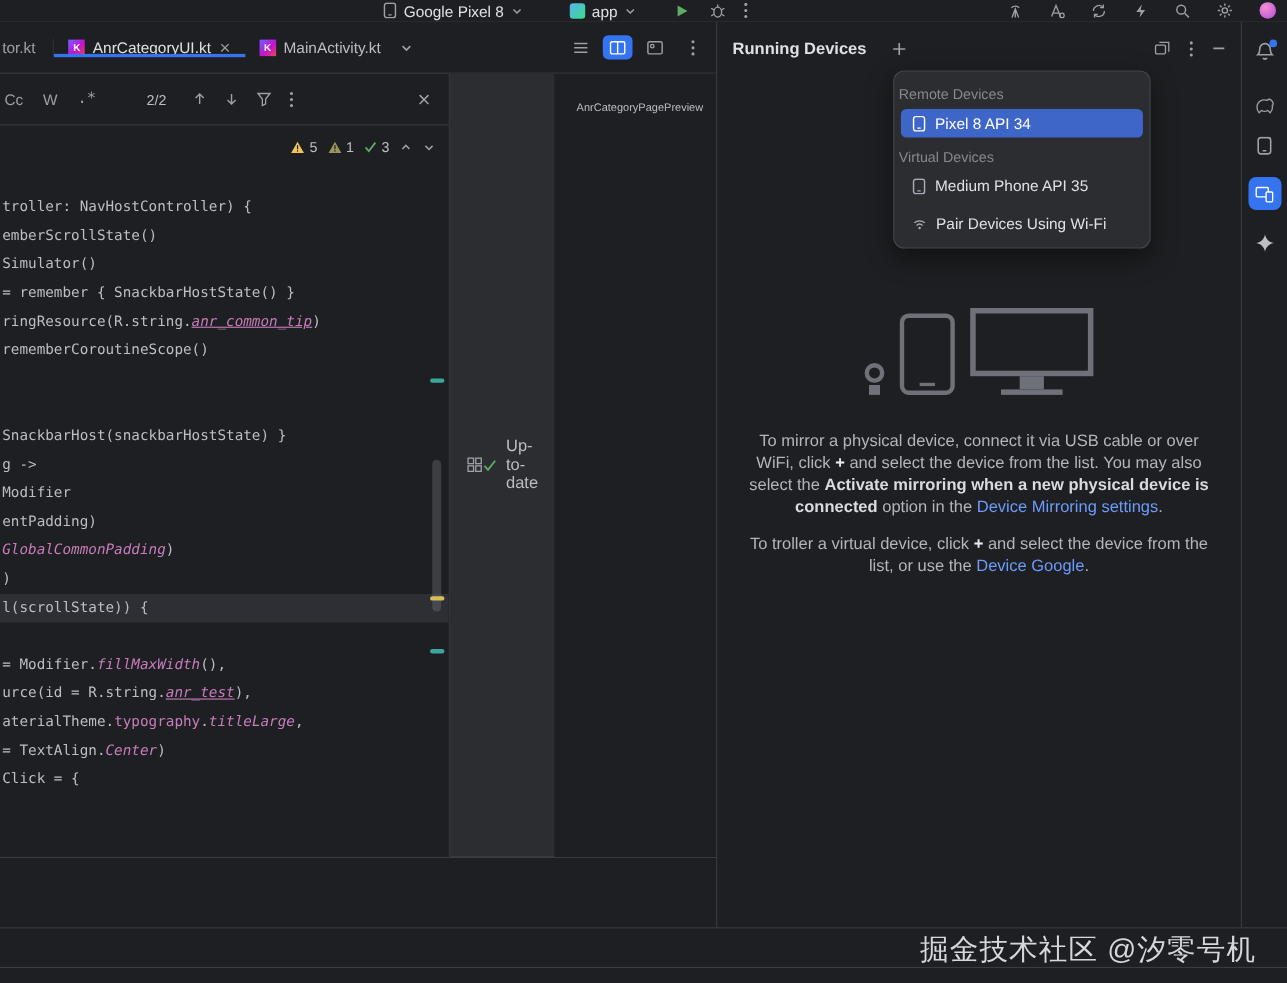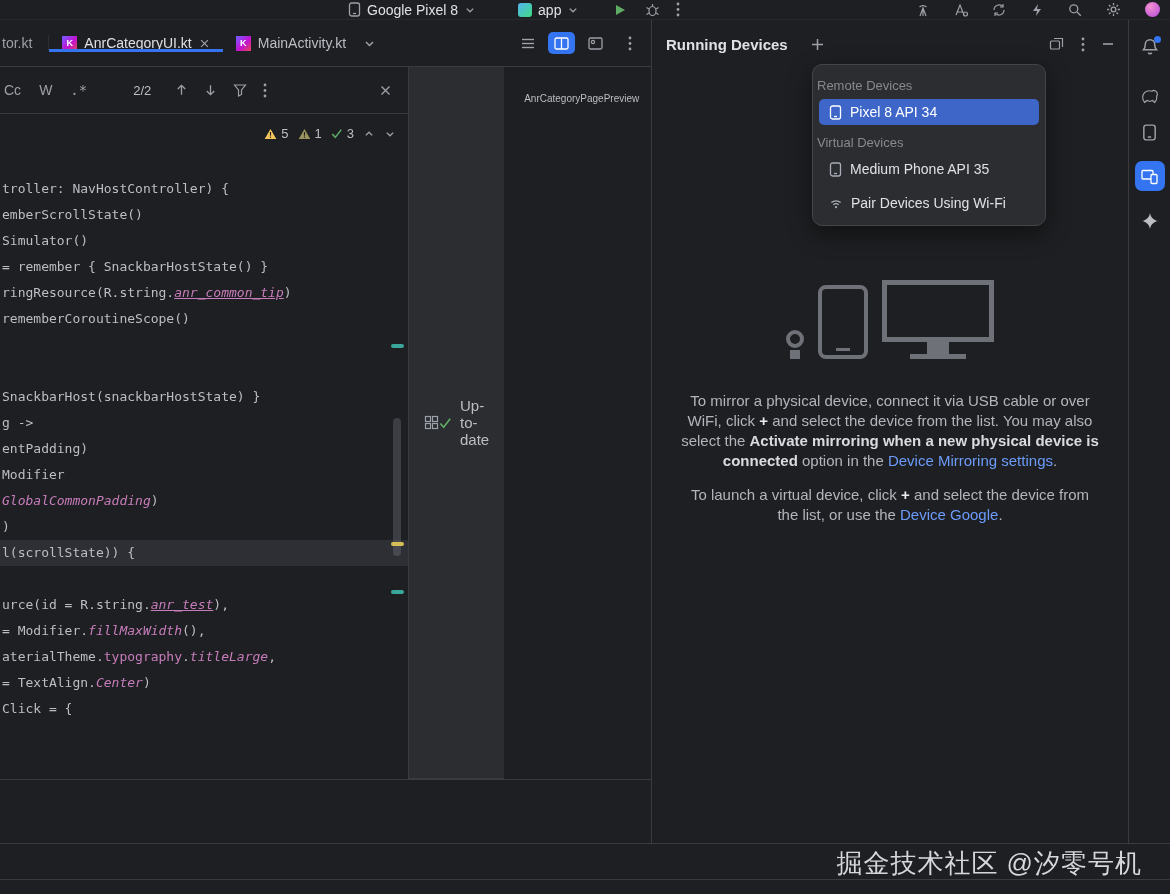--- a/index.html
+++ b/index.html
@@ -333,28 +333,28 @@
               <div class="code-line"><span class="tk-d">troller: NavHostController) {</span></div>
               <div class="code-line"><span class="tk-d">emberScrollState()</span></div>
               <div class="code-line"><span class="tk-d">Simulator()</span></div>
               <div class="code-line"><span class="tk-d">= remember { SnackbarHostState() }</span></div>
               <div class="code-line"><span class="tk-d">ringResource(R.string.</span><span class="tk-pu">anr_common_tip</span><span class="tk-d">)</span></div>
               <div class="code-line"><span class="tk-d">rememberCoroutineScope()</span></div>
               <div class="code-line"></div>
               <div class="code-line"></div>
               <div class="code-line"><span class="tk-d">SnackbarHost(snackbarHostState) }</span></div>
               <div class="code-line"><span class="tk-d">g -&gt;</span></div>
+              <div class="code-line"><span class="tk-d">Modifier</span></div>
               <div class="code-line"><span class="tk-d">entPadding)</span></div>
-              <div class="code-line"><span class="tk-d">Modifier</span></div>
               <div class="code-line"><span class="tk-pi">GlobalCommonPadding</span><span class="tk-d">)</span></div>
               <div class="code-line"><span class="tk-d">)</span></div>
               <div class="code-line hl"><span class="tk-d">l(scrollState)) {</span></div>
               <div class="code-line"></div>
+              <div class="code-line"><span class="tk-d">= Modifier.</span><span class="tk-pi">fillMaxWidth</span><span class="tk-d">(),</span></div>
               <div class="code-line"><span class="tk-d">urce(id = R.string.</span><span class="tk-pu">anr_test</span><span class="tk-d">),</span></div>
-              <div class="code-line"><span class="tk-d">= Modifier.</span><span class="tk-pi">fillMaxWidth</span><span class="tk-d">(),</span></div>
               <div class="code-line"><span class="tk-d">aterialTheme.</span><span class="tk-p">typography</span><span class="tk-d">.</span><span class="tk-pi">titleLarge</span><span class="tk-d">,</span></div>
               <div class="code-line"><span class="tk-d">= TextAlign.</span><span class="tk-pi">Center</span><span class="tk-d">)</span></div>
               <div class="code-line"><span class="tk-d">Click = {</span></div>
             </div>
 
           <div class="mark teal" style="top:230px"></div>
           <div class="scroll-thumb" style="top:304px"></div>
           <div class="mark yellow" style="top:428px"></div>
           <div class="mark teal" style="top:476px"></div>
         </div>
@@ -435,21 +435,21 @@
         <span class="tv-wrap">
           <span class="tv"></span>
             <span class="tv-stand"></span>
             <span class="tv-base"></span>
         </span>
       </div>
       <div class="rd-text">
         <span>To mirror a physical device, connect it via USB cable or over WiFi, click </span><span class="plus">+</span><span> and select the device from the list. You may also select the </span><b>Activate mirroring when a new physical device is connected</b><span> option in the </span><span class="link">Device Mirroring settings</span><span>.</span>
       </div>
       <div class="rd-text rd-p2">
-        <span>To launch a virtual device, click </span><span class="plus">+</span><span> and select the device from the list, or use the </span><span class="link">Device Google</span><span>.</span>
+        <span>To troller a virtual device, click </span><span class="plus">+</span><span> and select the device from the list, or use the </span><span class="link">Device Google</span><span>.</span>
       </div>
     </div>
   </div>
 
   <div class="popup">
     <div class="sec">Remote Devices</div>
     <div class="row sel">
       <span class="ic">
         <svg width="13" height="15" viewBox="0 0 13 15">
             <rect x="1.5" y="1" width="10" height="13" rx="2" fill="none" stroke="currentColor" stroke-width="1.3"></rect>

